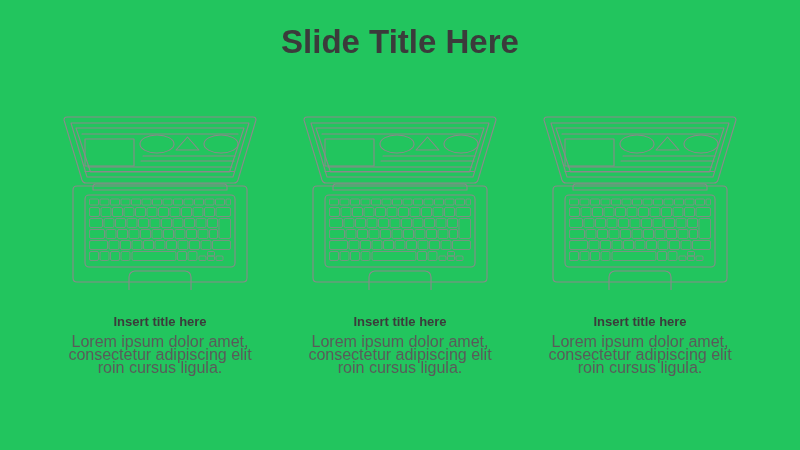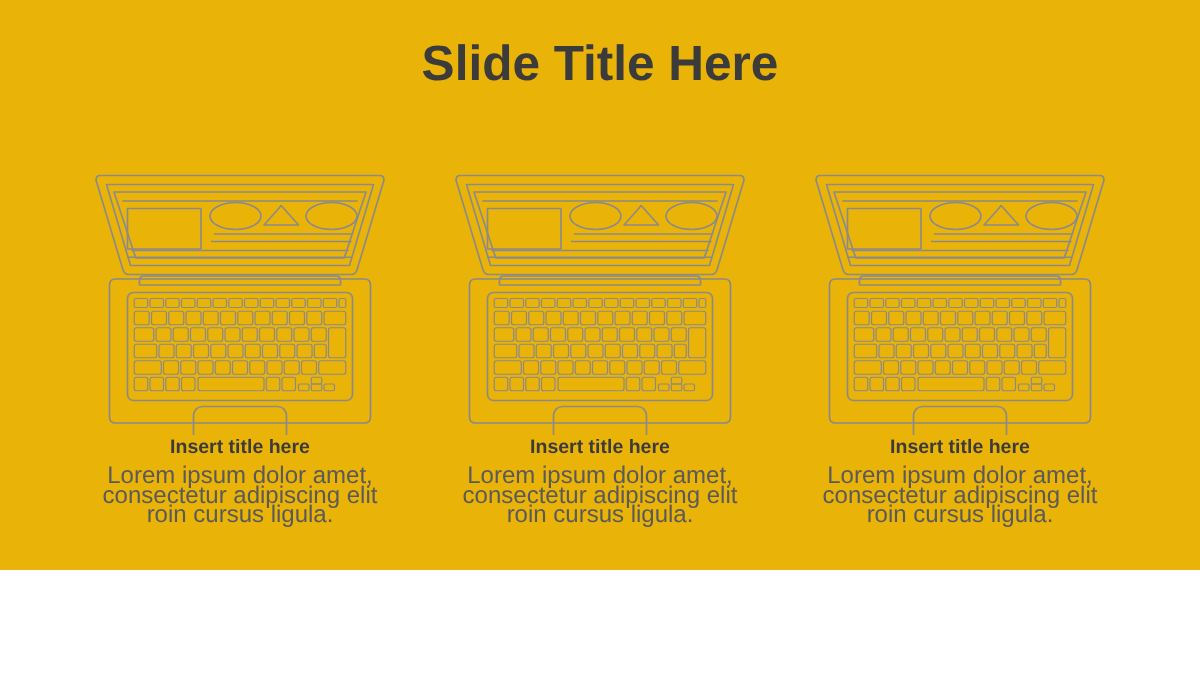--- a/index.html
+++ b/index.html
@@ -11,22 +11,22 @@
     height: 450px;
     background: #ffffff;
     font-family: "Liberation Sans", sans-serif;
     overflow: hidden;
     position: relative;
   }
   .slide {
     position: absolute;
     left: 0; top: 0;
     width: 800px;
-    height: 380px;
-    background: #eab308;
+    height: 450px;
+    background: #22c55e;
   }
   .slide-title {
     position: absolute;
     left: 0;
     top: 22px;
     width: 800px;
     text-align: center;
     font-size: 33px;
     font-weight: bold;
     color: #3b3b3b;
@@ -54,21 +54,21 @@
     width: 210px;
     height: 180px;
     display: block;
   }
   .laptop-svg {
     display: block;
     width: 210px;
     height: 180px;
   }
   .col-title {
-    margin-top: 0;
+    margin-top: 24px;
     font-size: 13px;
     font-weight: bold;
     color: #3b3b3b;
     text-align: center;
     line-height: 16px;
   }
   .col-body {
     margin-top: 5px;
     width: 212px;
     font-size: 16px;

